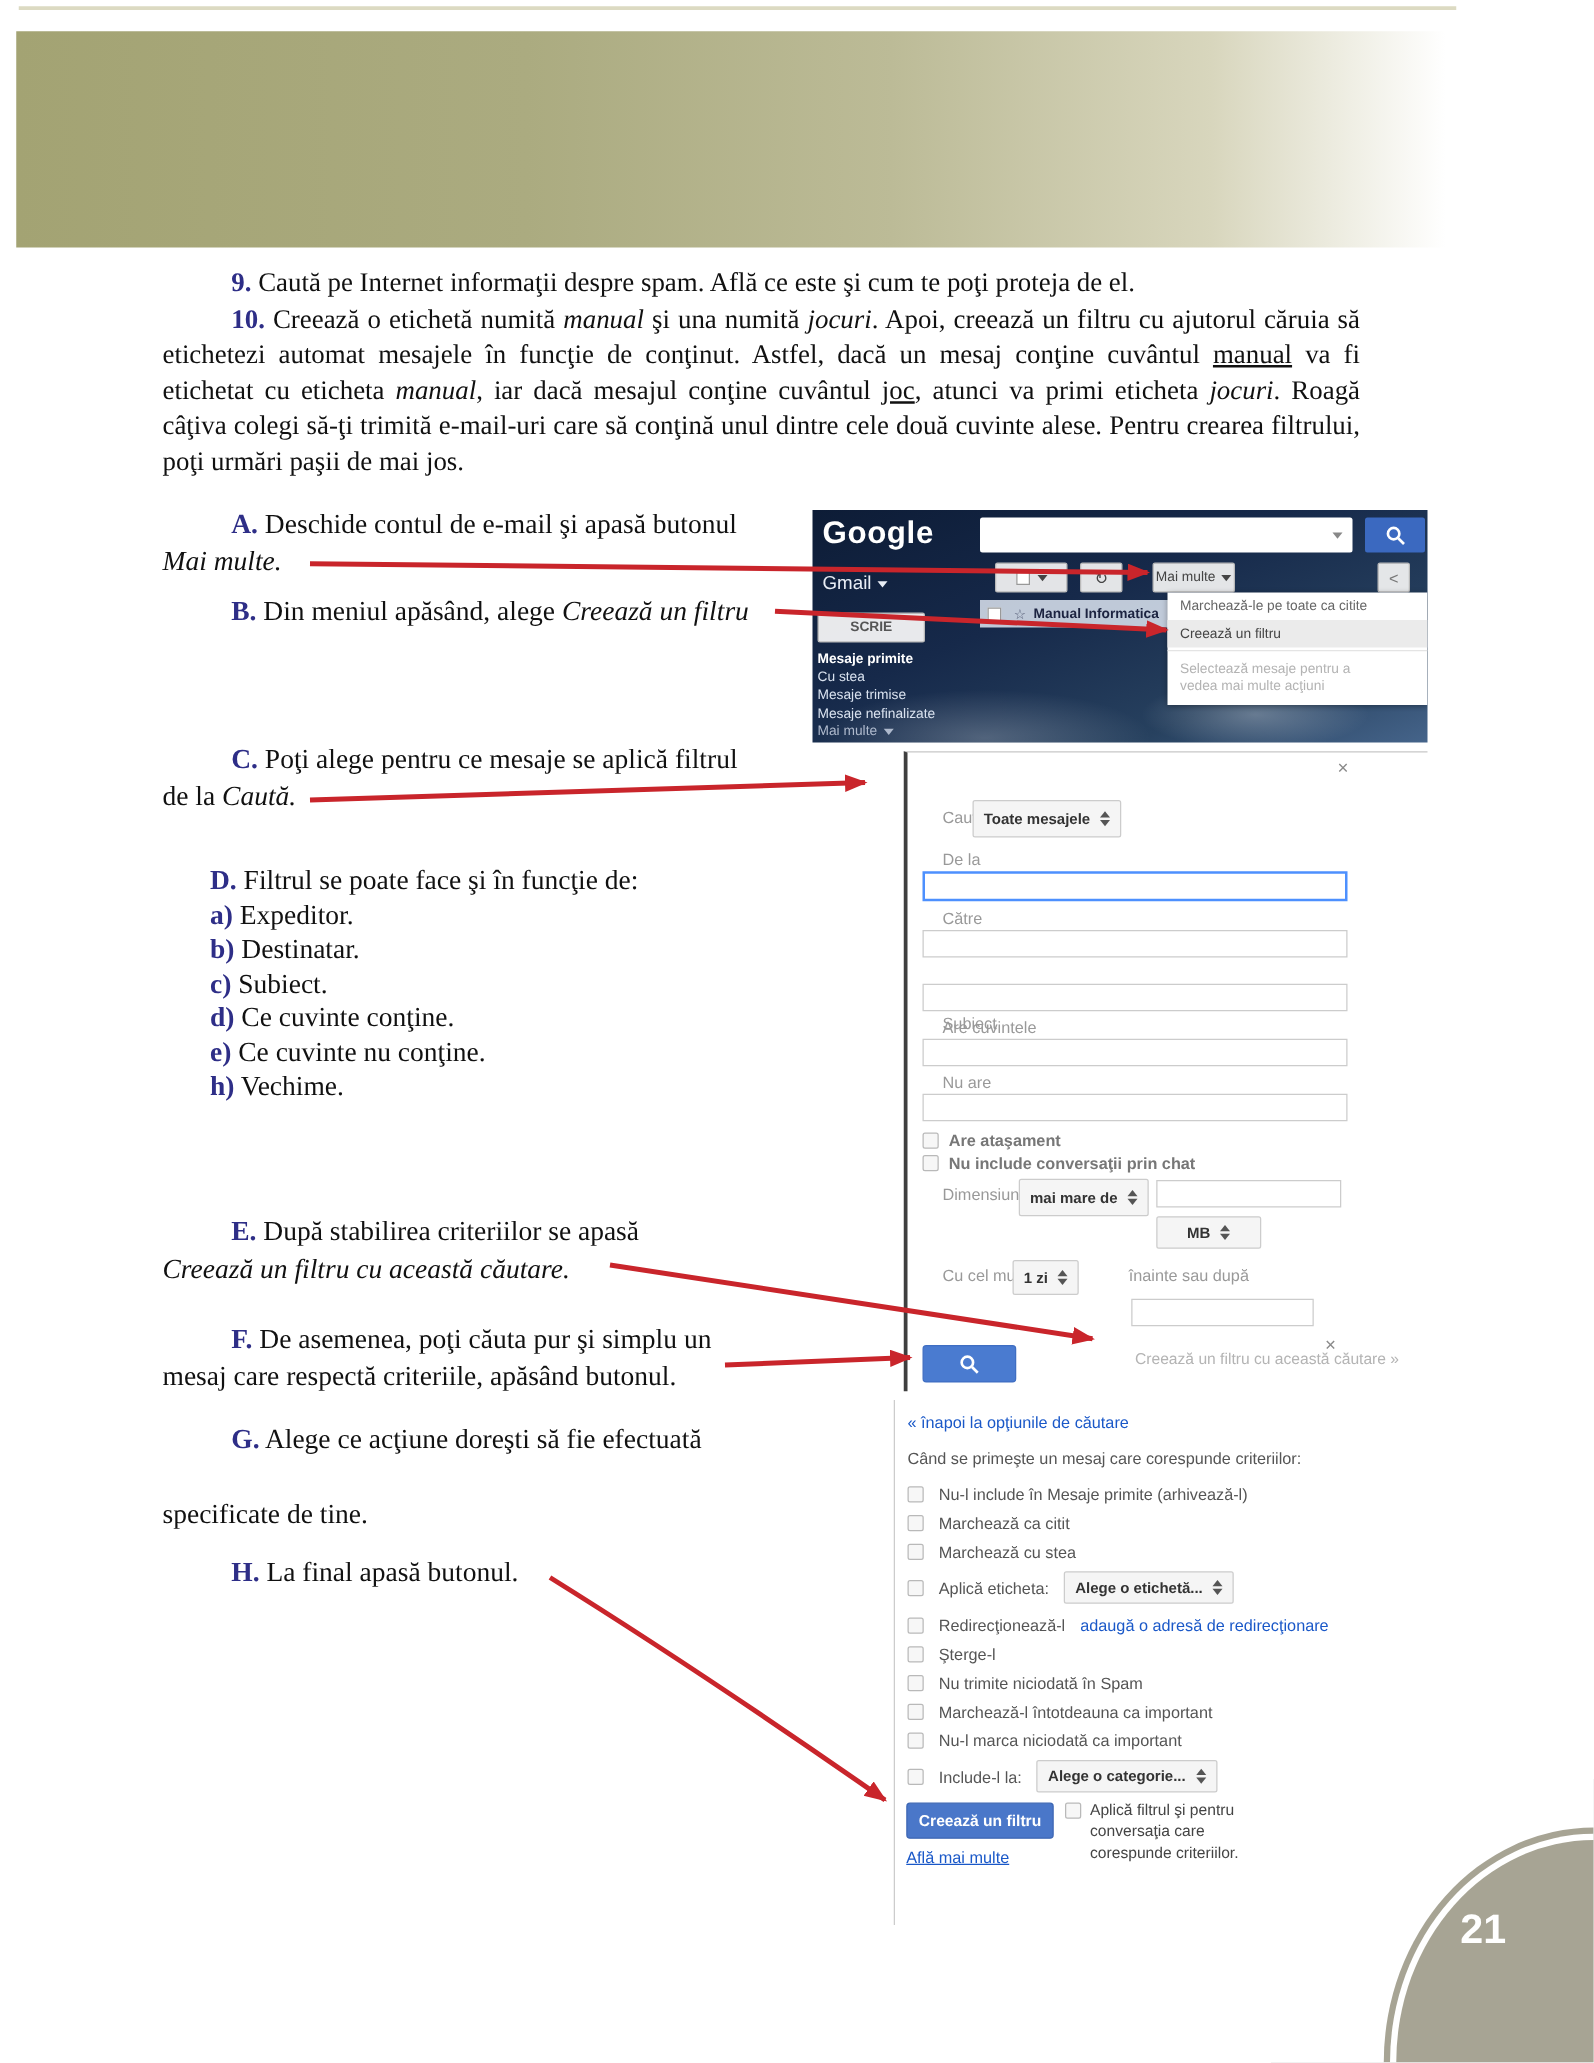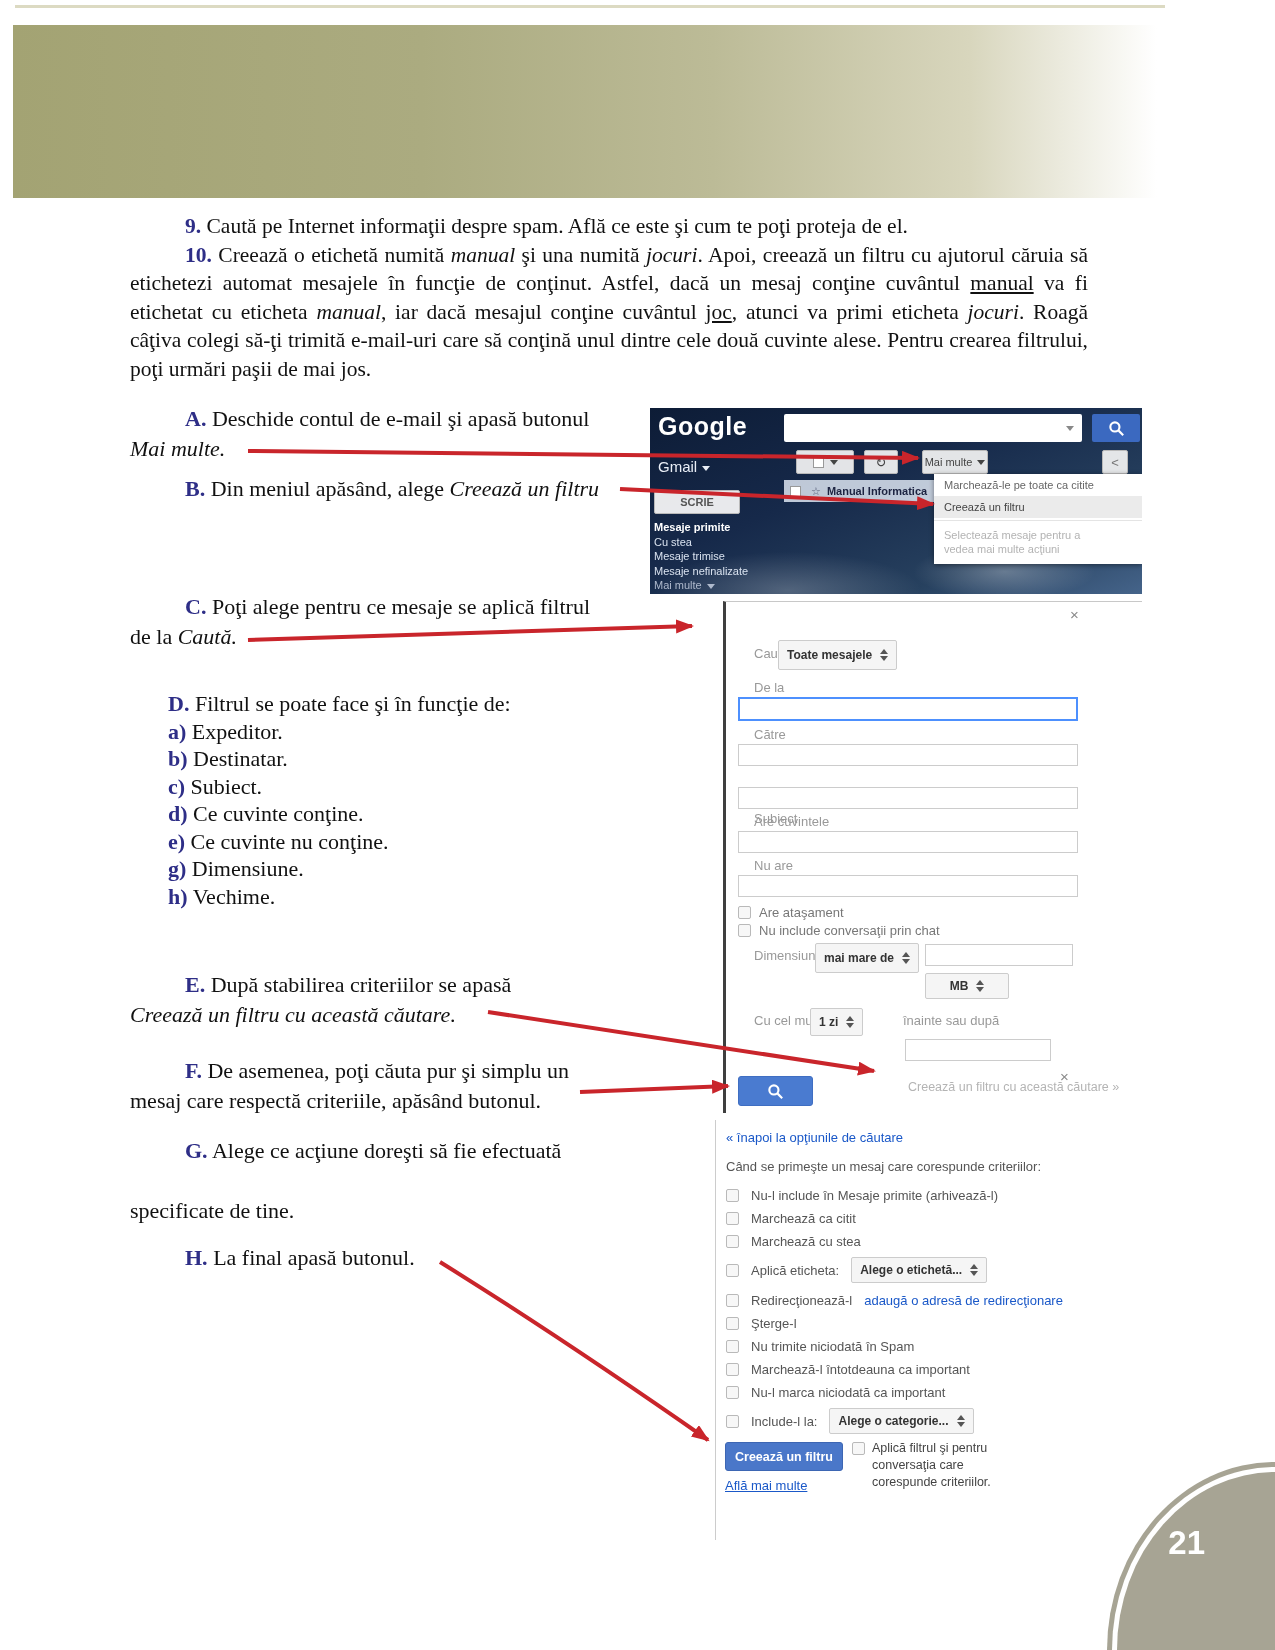--- a/index.html
+++ b/index.html
@@ -62,21 +62,21 @@
         border-top:1px solid #c8c8c8;border-left:3px solid #3f3f3f;box-sizing:border-box;
         font-family:"Liberation Sans",sans-serif;font-size:13px;color:#999;}
   .dlg1 .lbl{position:absolute;left:28px;}
   .fld{position:absolute;left:12px;width:340px;height:22px;border:1px solid #ccc;background:#fff;box-sizing:border-box;}
   .fld.focus{border:2px solid #4d90fe;height:24px;}
   .sel{background:#f5f5f5;border:1px solid #ccc;border-radius:2px;color:#333;font-weight:bold;font-size:12px;
        display:inline-flex;align-items:center;justify-content:center;padding:0 8px;box-sizing:border-box;}
   .updown{display:inline-flex;flex-direction:column;gap:2px;margin-left:8px;}
   .updown::before{content:"";border-left:4px solid transparent;border-right:4px solid transparent;border-bottom:5px solid #555;}
   .updown::after{content:"";border-left:4px solid transparent;border-right:4px solid transparent;border-top:5px solid #555;}
-  .cbrow{position:absolute;left:12px;display:flex;align-items:center;gap:8px;color:#777;}
+  .cbrow{position:absolute;left:12px;display:flex;align-items:center;gap:8px;color:#777;font-weight:bold;}
   .cb{width:13px;height:13px;border:1px solid #b9b9b9;background:#f7f7f7;border-radius:2px;display:inline-block;flex:none;box-sizing:border-box;}
   .searchbtn{position:absolute;left:12px;top:474px;width:73px;height:28px;background:#4a7bd0;border:1px solid #3f6ec2;
              border-radius:3px;display:flex;align-items:center;justify-content:center;}
   .graylink{position:absolute;left:182px;top:478px;color:#b4b4b4;font-size:12.5px;white-space:nowrap;}
   .close-x{color:#8a8a8a;font-size:15px;font-family:"Liberation Sans",sans-serif;}
   .dlg1-x{position:absolute;left:344px;top:4px;}
   .dlg2-x{position:absolute;left:1060px;top:1068px;}
   .dlg2{position:absolute;left:715px;top:1120px;width:430px;height:420px;border-left:1px solid #ccc;
         box-sizing:border-box;padding-left:10px;font-family:"Liberation Sans",sans-serif;font-size:13px;color:#555;}
   .backlink{color:#1a58c8;margin:10px 0 14px;}
@@ -129,21 +129,20 @@
     <span><span>de la </span><span class="it">Caută.</span></span>
   </div>
 
   <div class="d-block">
     <div><b class="navy">D.</b> <span>Filtrul se poate face şi în funcţie de:</span></div>
     <div class="d-item"><b class="navy">a)</b> <span>Expeditor.</span></div>
     <div class="d-item"><b class="navy">b)</b> <span>Destinatar.</span></div>
     <div class="d-item"><b class="navy">c)</b> <span>Subiect.</span></div>
     <div class="d-item"><b class="navy">d)</b> <span>Ce cuvinte conţine.</span></div>
     <div class="d-item"><b class="navy">e)</b> <span>Ce cuvinte nu conţine.</span></div>
-    <div class="d-item"><b class="navy">g)</b> <span>Dimensiune.</span></div>
     <div class="d-item"><b class="navy">h)</b> <span>Vechime.</span></div>
   </div>
 
   <div class="step step-e">
     <span class="first"><b class="navy">E.</b> <span>După stabilirea criteriilor se apasă</span></span>
     <span class="it">Creează un filtru cu această căutare.</span>
   </div>
   <div class="step step-f">
     <span class="first"><b class="navy">F.</b> <span>De asemenea, poţi căuta pur şi simplu un</span></span>
     <span>mesaj care respectă criteriile, apăsând butonul.</span>

